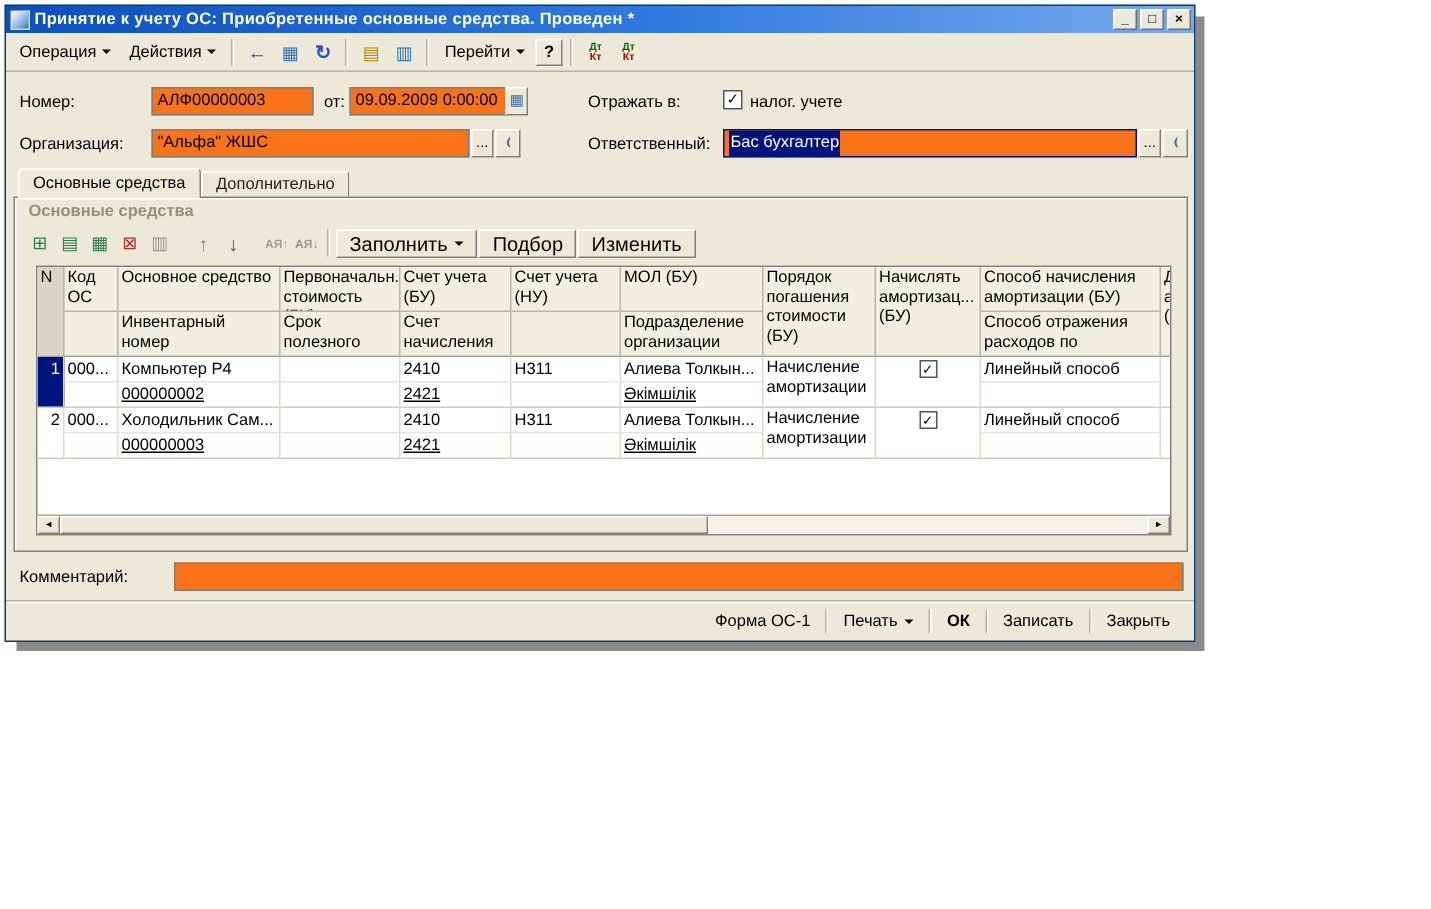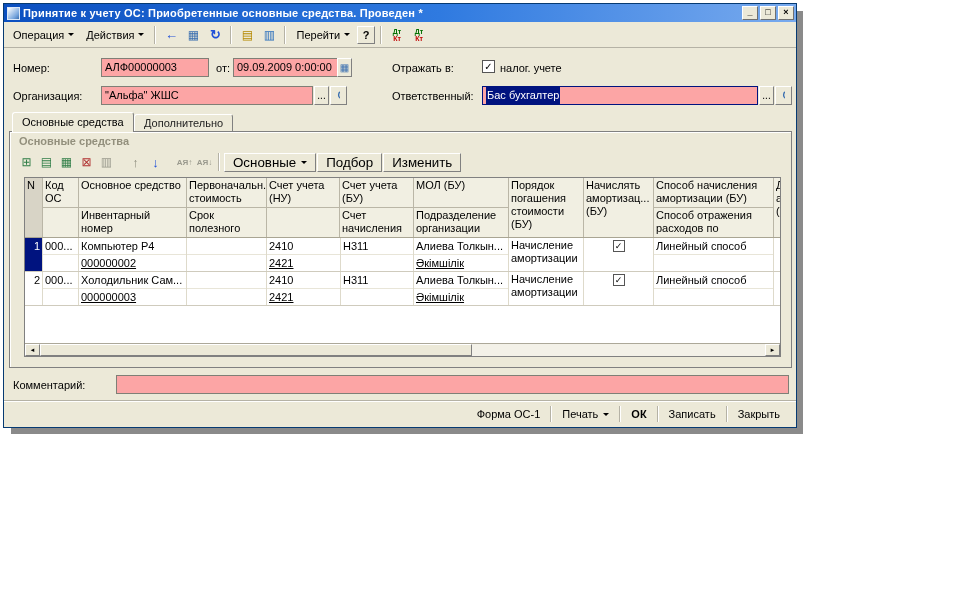--- a/index.html
+++ b/index.html
@@ -45,21 +45,21 @@
   .ico-grid { color:#3a6fb0; font-size:12px; }
   .ico-doc1 { color:#b58900; font-size:12px; }
   .ico-doc2 { color:#2a6fbd; font-size:12px; }
   .dtkt { display:flex; flex-direction:column; line-height:7px; font-size:7px;
     font-weight:bold; align-items:center; }
   .dtkt .dt { color:#007000; } .dtkt .kt { color:#c00000; }
   .helpbtn { width:18px; height:18px; border:1px solid; border-color:#fff #808080 #808080 #fff;
     background:#ECE9D8; text-align:center; line-height:16px; font-weight:bold; }
   
   .lbl { position:absolute; white-space:nowrap; }
-  .inp { position:absolute; height:19px; background:#fca5a5; border:1px solid #7f7f76;
+  .inp { position:absolute; height:19px; background:#f97316; border:1px solid #7f7f76;
     padding:1px 3px; line-height:15px; white-space:nowrap; overflow:hidden; }
   .smallbtn { position:absolute; width:15px; height:19px; background:#ECE9D8;
     border:1px solid; border-color:#fff #808080 #808080 #fff; text-align:center;
     line-height:15px; font-size:10px; padding:0; }
   .magbtn { position:absolute; width:17px; height:19px; background:#ECE9D8;
     border:1px solid; border-color:#fff #808080 #808080 #fff;
     display:flex; align-items:center; justify-content:center; }
   .cb { position:absolute; width:13px; height:13px; background:#fff;
     border:1px solid #555; display:flex; align-items:center; justify-content:center;
     font-size:10px; line-height:10px; }
@@ -257,21 +257,21 @@
         </span>
       <span style="width:8px"></span>
       <span class="gicon">
           <span class="g-sort">АЯ↑</span>
         </span>
       <span class="gicon">
           <span class="g-sort">АЯ↓</span>
         </span>
       <span class="vsep"></span>
       <button class="txtbtn">
-        <span>Основные</span>
+        <span>Заполнить</span>
           <span class="caret"></span>
       </button>
       <button class="txtbtn">
           <span>Подбор</span>
         </button>
       <button class="txtbtn">
           <span>Изменить</span>
         </button>
     </div>
 
@@ -286,27 +286,27 @@
             <div class="h2"></div>
           </div>
         <div class="gcol c-asset">
             <div class="h1">Основное средство</div>
             <div class="h2">Инвентарный номер</div>
           </div>
         <div class="gcol c-cost">
             <div class="h1">Первоначальн... стоимость (БУ)</div>
             <div class="h2">Срок полезного</div>
           </div>
+        <div class="gcol c-accbu">
+            <div class="h1">Счет учета (БУ)</div>
+            <div class="h2">Счет начисления</div>
+          </div>
         <div class="gcol c-accnu">
             <div class="h1">Счет учета (НУ)</div>
             <div class="h2"></div>
-          </div>
-        <div class="gcol c-accbu">
-            <div class="h1">Счет учета (БУ)</div>
-            <div class="h2">Счет начисления</div>
           </div>
         <div class="gcol c-mol">
             <div class="h1">МОЛ (БУ)</div>
             <div class="h2">Подразделение организации</div>
           </div>
         <div class="gcol span c-order">
             <div class="h1">Порядок погашения стоимости (БУ)</div>
           </div>
         <div class="gcol span c-depr">
             <div class="h1">Начислять амортизац... (БУ)</div>

